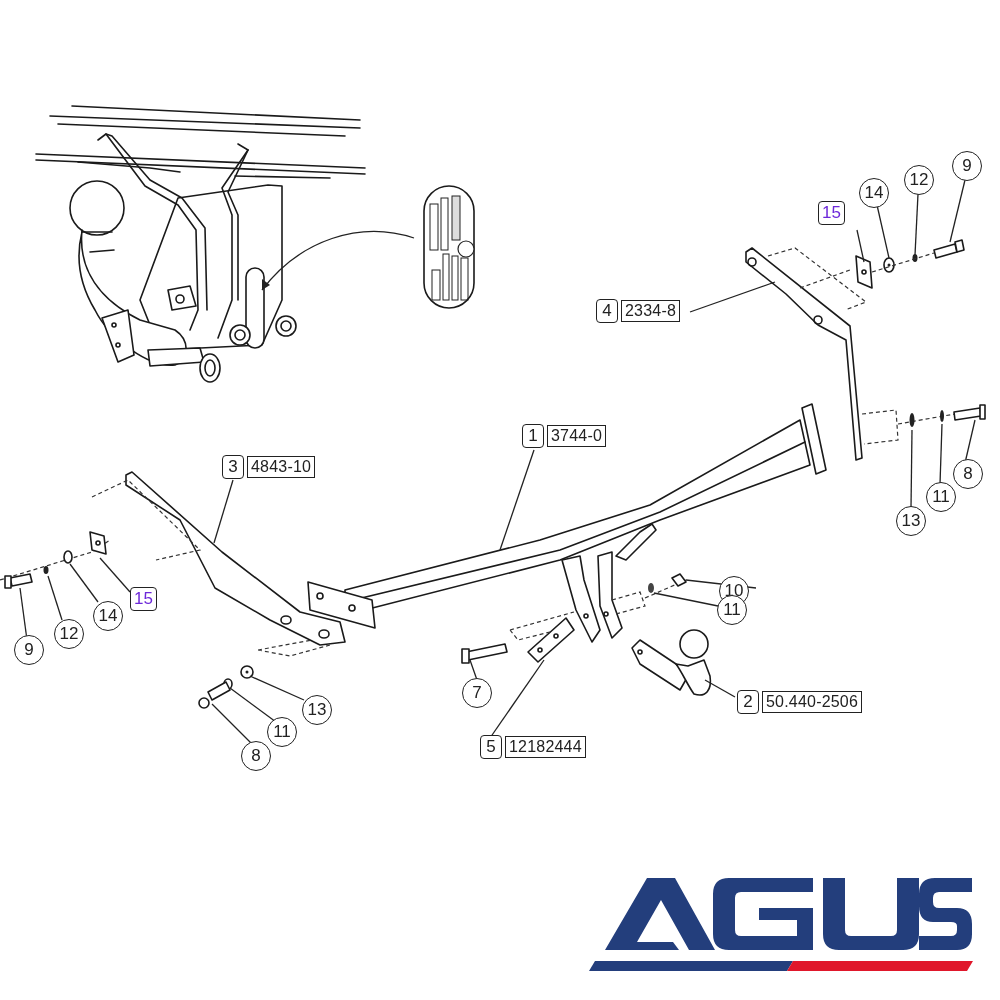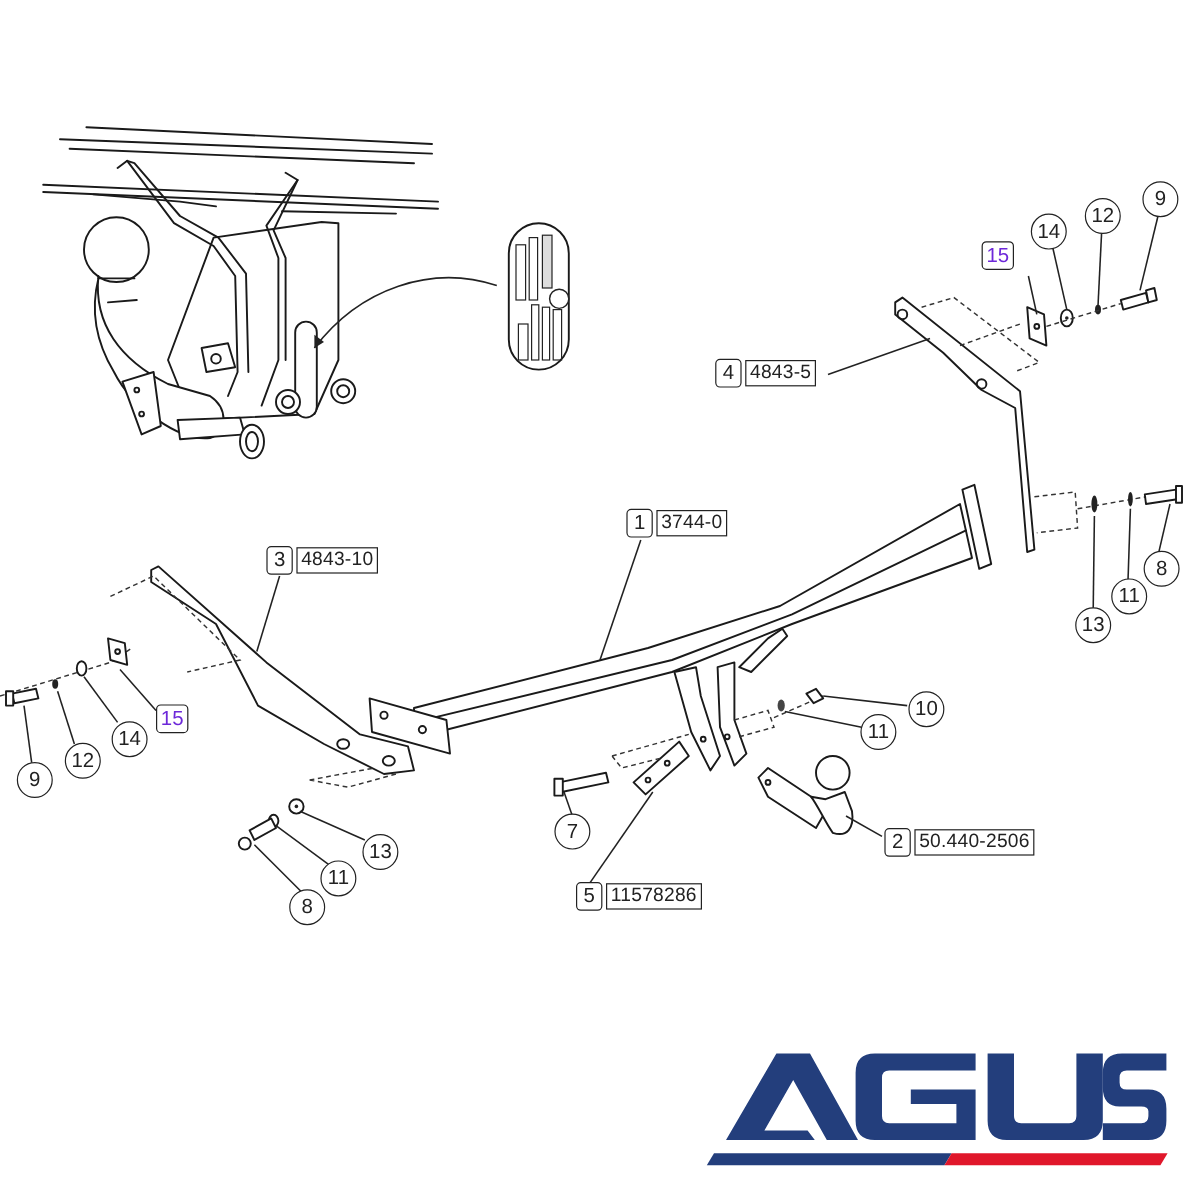--- a/index.html
+++ b/index.html
@@ -192,33 +192,33 @@
 <div class="part-label" style="left:737px;top:690px;">
   <span class="num">2</span>
   <span class="code">50.440-2506</span>
 </div>
 <div class="part-label" style="left:222px;top:455px;">
   <span class="num">3</span>
   <span class="code">4843-10</span>
 </div>
 <div class="part-label" style="left:596px;top:299px;">
   <span class="num">4</span>
-  <span class="code">4843-5</span>
+  <span class="code">2334-8</span>
 </div>
 <div class="part-label" style="left:480px;top:735px;">
   <span class="num">5</span>
-  <span class="code">11578286</span>
+  <span class="code">12182444</span>
 </div>
 
 <div class="callout-circle" style="left:462px;top:678px;">7</div>
 <div class="callout-circle" style="left:241px;top:741px;">8</div>
 <div class="callout-circle" style="left:953px;top:459px;">8</div>
 <div class="callout-circle" style="left:14px;top:635px;">9</div>
 <div class="callout-circle" style="left:952px;top:151px;">9</div>
-<div class="callout-circle" style="left:757px;top:576px;">10</div>
+<div class="callout-circle" style="left:719px;top:576px;">10</div>
 <div class="callout-circle" style="left:267px;top:717px;">11</div>
 <div class="callout-circle" style="left:717px;top:595px;">11</div>
 <div class="callout-circle" style="left:926px;top:482px;">11</div>
 <div class="callout-circle" style="left:54px;top:619px;">12</div>
 <div class="callout-circle" style="left:904px;top:165px;">12</div>
 <div class="callout-circle" style="left:302px;top:695px;">13</div>
 <div class="callout-circle" style="left:896px;top:506px;">13</div>
 <div class="callout-circle" style="left:93px;top:601px;">14</div>
 <div class="callout-circle" style="left:859px;top:178px;">14</div>
 

